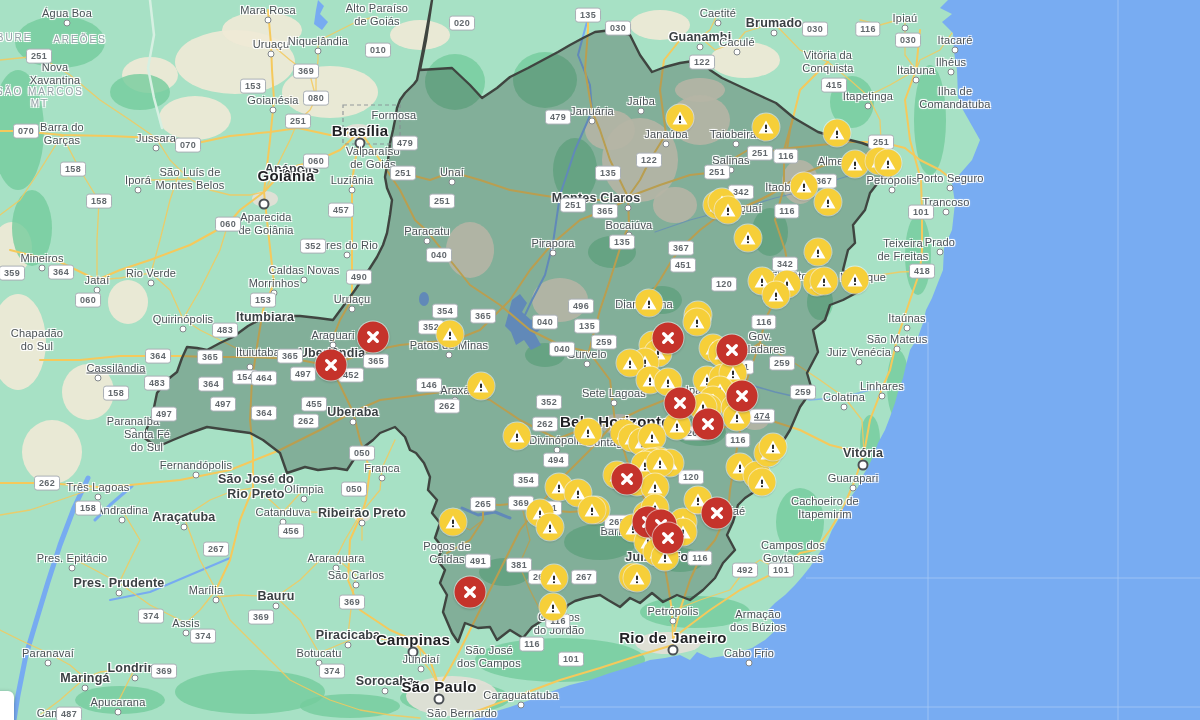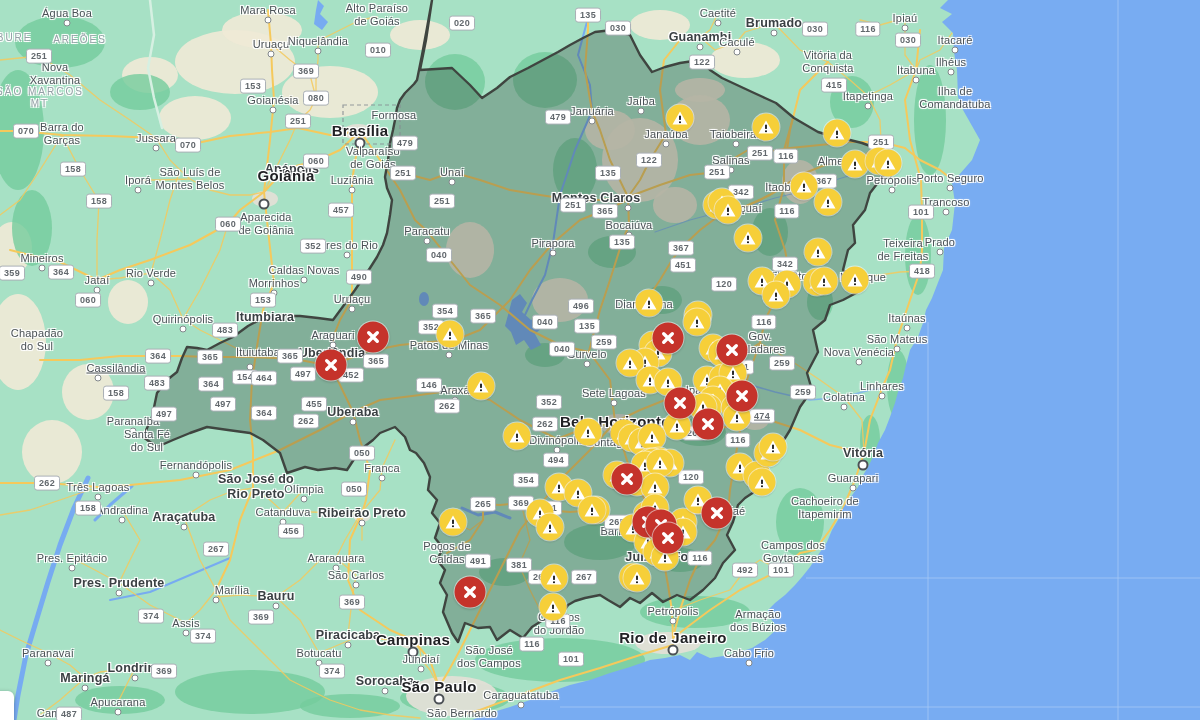--- a/index.html
+++ b/index.html
@@ -283,21 +283,21 @@
       <div class="city m" style="left: 382px; top: 468px;">Franca</div>
       <div class="dot" style="left: 382px; top: 478px;"></div>
       <div class="city m" style="left: 336px; top: 558px;">Araraquara</div>
       <div class="dot" style="left: 336px; top: 568px;"></div>
       <div class="city m" style="left: 356px; top: 575px;">São Carlos</div>
       <div class="dot" style="left: 356px; top: 585px;"></div>
       <div class="city m" style="left: 72px; top: 558px;">Pres. Epitácio</div>
       <div class="dot" style="left: 72px; top: 568px;"></div>
       <div class="city l" style="left: 119px; top: 583px;">Pres. Prudente</div>
       <div class="dot" style="left: 119px; top: 593px;"></div>
-      <div class="city m" style="left: 232px; top: 590px; text-align: right;">Marília</div>
+      <div class="city m" style="left: 206px; top: 590px; text-align: right;">Marília</div>
       <div class="dot" style="left: 216px; top: 600px;"></div>
       <div class="city l" style="left: 276px; top: 596px;">Bauru</div>
       <div class="dot" style="left: 276px; top: 606px;"></div>
       <div class="city m" style="left: 186px; top: 623px;">Assis</div>
       <div class="dot" style="left: 186px; top: 633px;"></div>
       <div class="city l" style="left: 348px; top: 635px;">Piracicaba</div>
       <div class="dot" style="left: 348px; top: 645px;"></div>
       <div class="city m" style="left: 319px; top: 653px;">Botucatu</div>
       <div class="dot" style="left: 319px; top: 663px;"></div>
       <div class="city l" style="left: 385px; top: 681px;">Sorocaba</div>
@@ -355,21 +355,21 @@
       <div class="city m" style="left: 946px; top: 202px;">Trancoso</div>
       <div class="dot" style="left: 946px; top: 212px;"></div>
       <div class="city m" style="left: 940px; top: 242px;">Prado</div>
       <div class="dot" style="left: 940px; top: 252px;"></div>
       <div class="city m" style="left: 903px; top: 250px;">Teixeira
 de Freitas</div>
       <div class="city m" style="left: 907px; top: 318px;">Itaúnas</div>
       <div class="dot" style="left: 907px; top: 328px;"></div>
       <div class="city m" style="left: 897px; top: 339px;">São Mateus</div>
       <div class="dot" style="left: 897px; top: 349px;"></div>
-      <div class="city m" style="left: 859px; top: 352px;">Nova Venécia</div>
+      <div class="city m" style="left: 859px; top: 352px;">Juiz Venécia</div>
       <div class="dot" style="left: 859px; top: 362px;"></div>
       <div class="city m" style="left: 882px; top: 386px;">Linhares</div>
       <div class="dot" style="left: 882px; top: 396px;"></div>
       <div class="city m" style="left: 844px; top: 397px;">Colatina</div>
       <div class="dot" style="left: 844px; top: 407px;"></div>
       <div class="city l" style="left: 863px; top: 453px;">Vitória</div>
       <div class="dot cap" style="left: 863px; top: 465px;"></div>
       <div class="city m" style="left: 853px; top: 478px;">Guarapari</div>
       <div class="dot" style="left: 853px; top: 488px;"></div>
       <div class="city m" style="left: 825px; top: 508px;">Cachoeiro de

